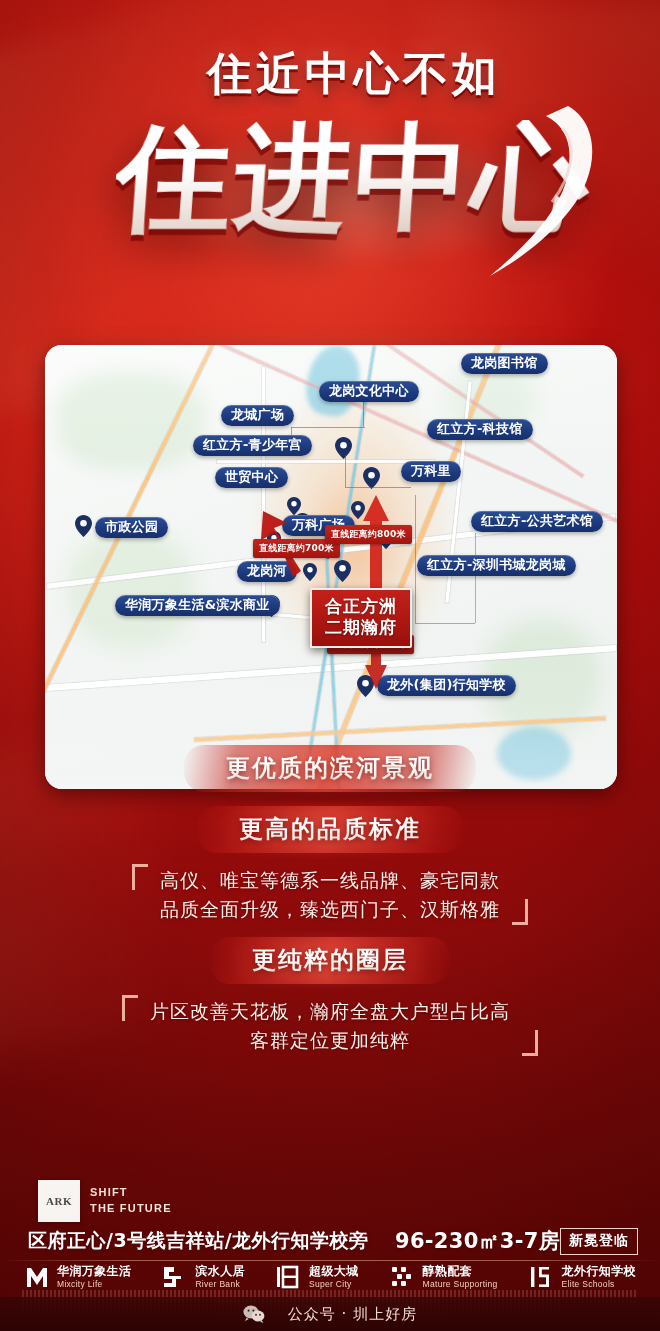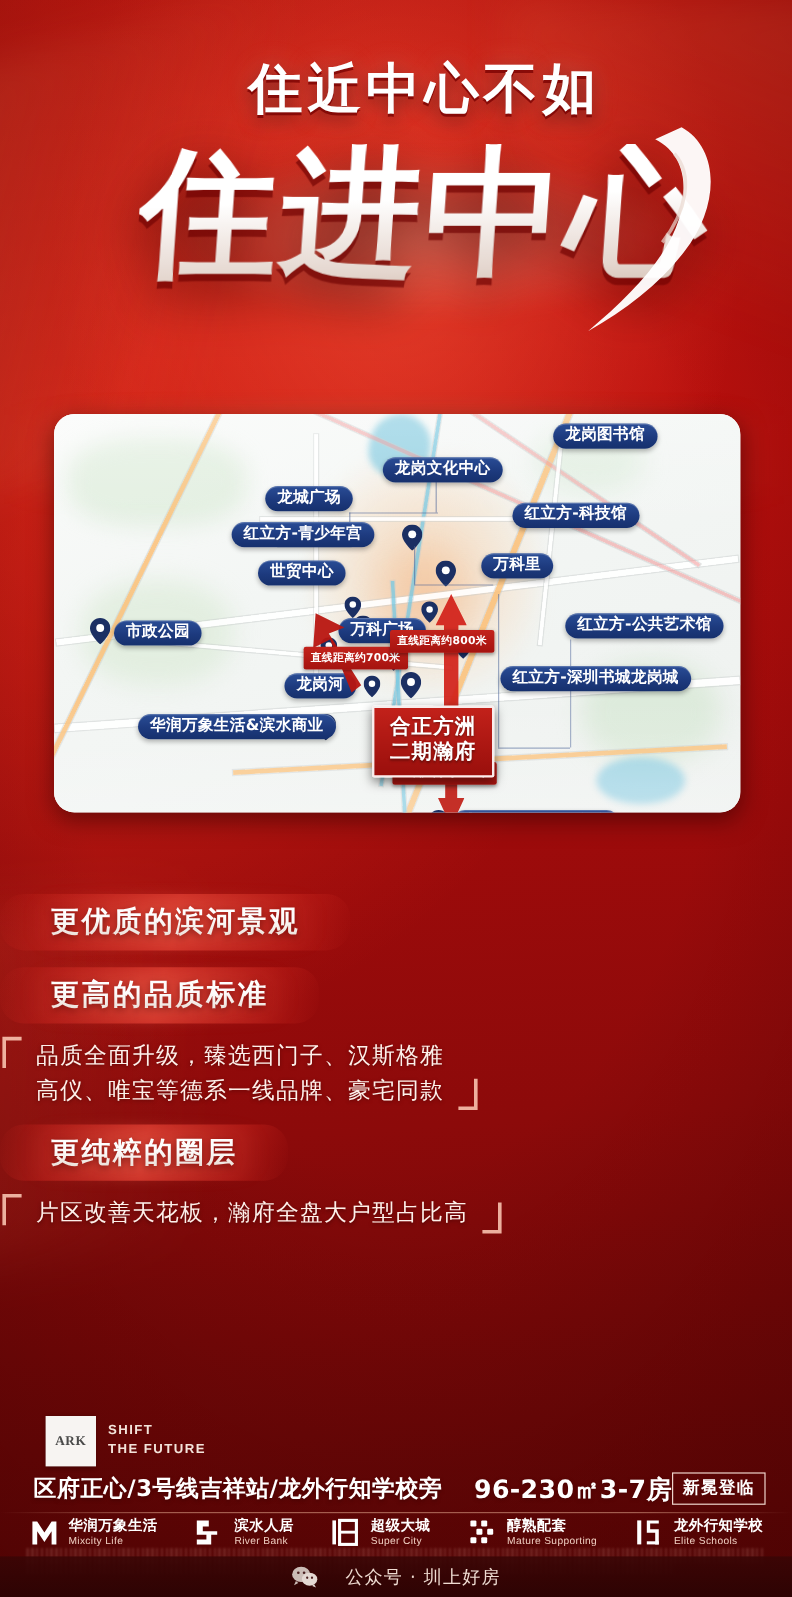--- a/index.html
+++ b/index.html
@@ -58,21 +58,21 @@
     position:absolute; right:60px; top:-22px; width:150px; height:190px; pointer-events:none;
   }
   .glow-burst {
     position:absolute; left:50%; top:48%; width:480px; height:150px; transform:translate(-50%,-50%);
     background:radial-gradient(ellipse at center, rgba(255,235,210,0.30), rgba(255,170,120,0) 65%);
     filter:blur(8px); pointer-events:none;
   }
 
   
   #map-panel {
-    position:absolute; left:45px; top:345px; width:572px; height:332px;
+    position:absolute; left:45px; top:345px; width:572px; height:444px;
     border-radius:17px; overflow:hidden; z-index:5;
     box-shadow:0 6px 20px rgba(40,0,0,0.55);
     background:#f2f4f3;
   }
   .map-bg { position:absolute; inset:0; }
   .mb { position:absolute; }
   
   .map-paper { inset:0; background:linear-gradient(160deg,#fafbfa 0%, #f3f6f4 40%, #eef1ef 100%); }
   
   .g1 { left:2%; top:6%; width:26%; height:22%; background:rgba(205,228,200,0.45); filter:blur(9px); border-radius:40%; }
@@ -127,21 +127,21 @@
     box-shadow:0 3px 9px rgba(0,0,0,0.5);
   }
   #project-callout div {
     color:#fff; font-weight:bold; font-size:17px; line-height:1.25;
     font-family:"DejaVu Sans","Liberation Sans",sans-serif; letter-spacing:1px;
     text-shadow:0 1px 2px rgba(0,0,0,0.4);
   }
 
   
   #features { position:absolute; left:0; top:745px; width:100%; z-index:6; }
-  .feat { margin-bottom:14px; }
+  .feat { margin-bottom:14px; text-align:center; }
   .feat-pill {
     display:inline-block; position:relative;
     padding:7px 42px 8px; border-radius:20px;
     background:linear-gradient(100deg, rgba(185,22,18,0.0) 0%, rgba(196,34,28,0.55) 18%, rgba(214,52,42,0.85) 50%, rgba(196,34,28,0.55) 82%, rgba(185,22,18,0.0) 100%);
   }
   .feat-pill:before {
     content:""; position:absolute; left:8%; top:6%; width:84%; height:88%;
     border-radius:18px; background:linear-gradient(90deg, rgba(255,120,90,0) 0%, rgba(255,130,100,0.25) 45%, rgba(255,120,90,0) 100%);
     filter:blur(6px);
   }
@@ -180,21 +180,21 @@
   .addr-bar {
     position:absolute; left:0; bottom:70px; width:100%; height:40px;
     display:flex; align-items:center; justify-content:space-between; padding:0 22px 0 28px;
   }
   .addr-bar:before {
     content:""; position:absolute; left:0; bottom:0; width:100%; height:1px;
     background:linear-gradient(90deg, rgba(255,190,160,0) 0%, rgba(255,200,170,0.45) 20%, rgba(255,200,170,0.45) 80%, rgba(255,190,160,0) 100%);
   }
   .addr-left { font-size:19px; font-weight:bold; color:#fff; letter-spacing:0.5px;
     font-family:"DejaVu Sans","Liberation Sans",sans-serif; text-shadow:0 1px 3px rgba(60,0,0,0.6); }
-  .addr-right { display:flex; align-items:flex-start; gap:0; }
+  .addr-right { display:flex; align-items:flex-end; gap:0; }
   .addr-spec { font-size:21px; font-weight:bold; color:#fff; letter-spacing:0.3px;
     font-family:"DejaVu Sans","Liberation Sans",sans-serif; text-shadow:0 1px 3px rgba(60,0,0,0.6); }
   .addr-badge {
     border:1.5px solid rgba(255,235,225,0.9); padding:3px 8px 4px; font-size:14px; font-weight:bold;
     color:#fff; letter-spacing:1px; font-family:"DejaVu Sans","Liberation Sans",sans-serif;
   }
 
   .icon-row {
     position:absolute; left:0; bottom:38px; width:100%; height:32px;
     display:flex; align-items:center; padding:0 24px; gap:17px; justify-content:space-between;
@@ -416,33 +416,34 @@
       </div>
     </div>
 
     <div class="feat">
       <div class="feat-pill">
         <span class="feat-title">更高的品质标准</span>
       </div>
       <div class="feat-body">
         <span class="brk l"></span>
         <span class="brk r"></span>
+        <div class="feat-line">高仪、唯宝等德系一线品牌、豪宅同款</div>
         <div class="feat-line">品质全面升级，臻选西门子、汉斯格雅</div>
-        <div class="feat-line">高仪、唯宝等德系一线品牌、豪宅同款</div>
       </div>
     </div>
 
     <div class="feat">
       <div class="feat-pill">
         <span class="feat-title">更纯粹的圈层</span>
       </div>
       <div class="feat-body">
         <span class="brk l"></span>
         <span class="brk r"></span>
         <div class="feat-line">片区改善天花板，瀚府全盘大户型占比高</div>
+        <div class="feat-line">客群定位更加纯粹</div>
       </div>
     </div>
 
   </div>
 
   <div id="footer">
 
     <div class="fbrand">
       <div class="mark">
         <span>ARK</span>

